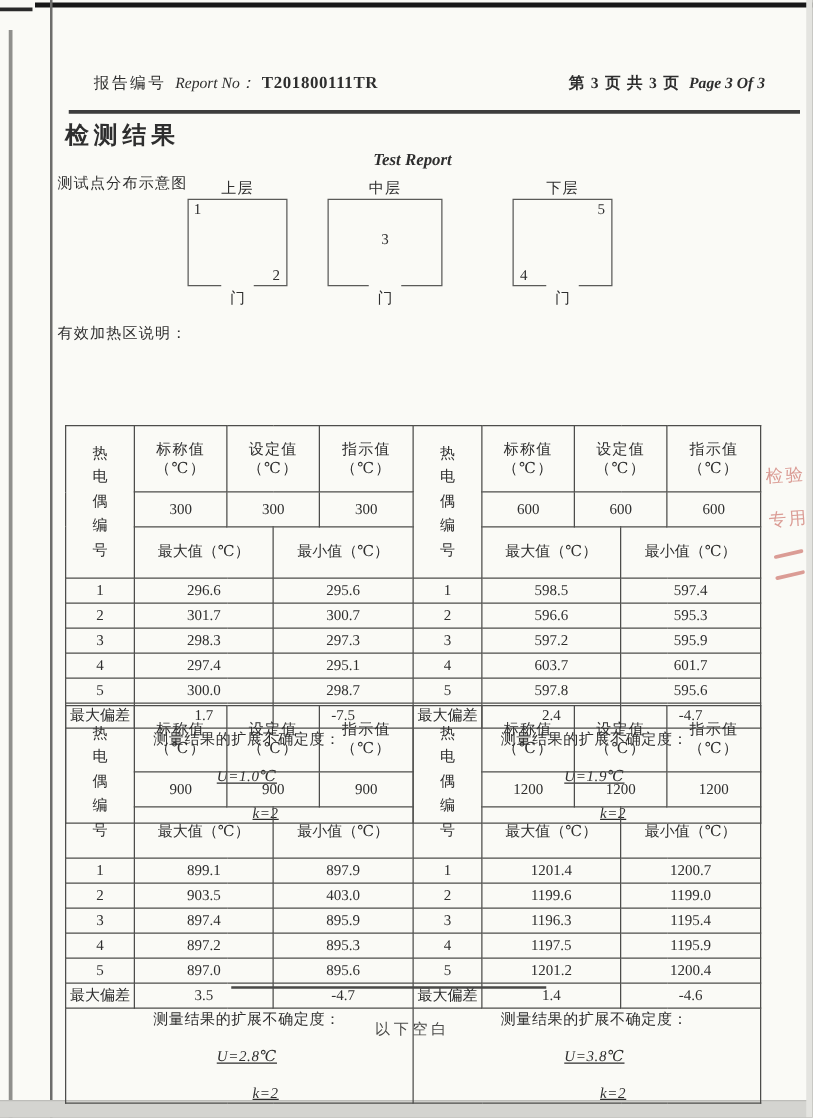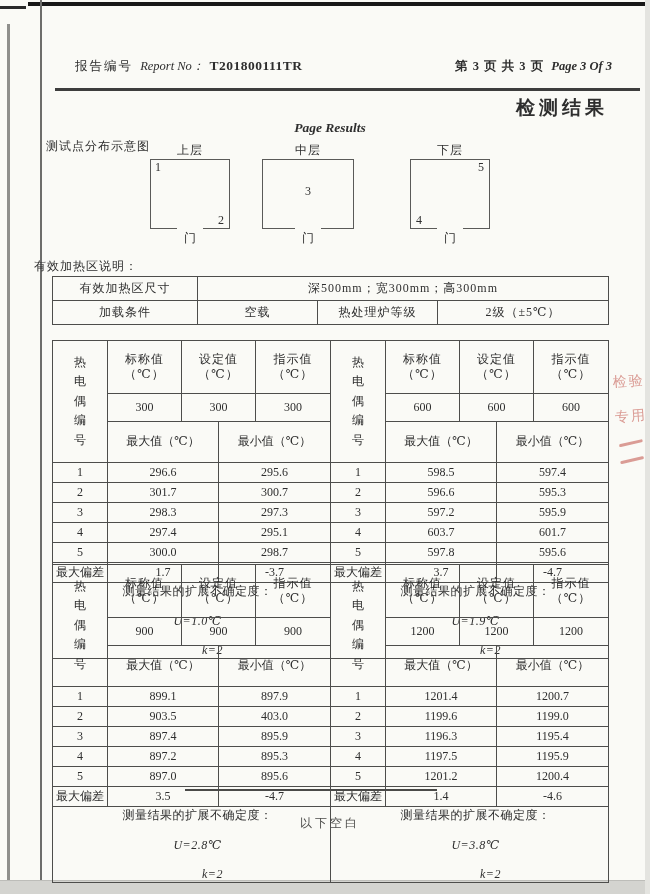--- a/index.html
+++ b/index.html
@@ -22,59 +22,59 @@
   .stamp .s-line{height:22px;line-height:22px;white-space:nowrap;margin-bottom:13px;}
   .stamp .s-dash{width:24px;height:3px;background:#d07d75;border-radius:2px;margin:14px 0 0 2px;transform:rotate(-9deg);}
   
   .hdr{position:absolute;left:75px;top:58px;width:537px;display:flex;justify-content:space-between;align-items:baseline;font-size:12.5px;}
   .hdr .lbl-zh{letter-spacing:2px;}
   .hdr .lbl-en{font-style:italic;margin:0 2px 0 4px;}
   .hdr .rep-no{font-weight:bold;font-size:13.5px;letter-spacing:.5px;margin-top:36px;}
   .hdr .pg-zh{font-weight:bold;letter-spacing:1px;}
   .hdr .pg-en{font-style:italic;font-weight:bold;margin-left:4px;}
   .rule{position:absolute;left:55px;top:88px;width:585px;height:3px;background:#3d3d3d;}
-  .title-zh{position:absolute;left:52px;top:95px;width:556px;text-align:right;
+  .title-zh{position:absolute;left:52px;top:95px;width:556px;text-align:left;
             font-size:19px;font-weight:bold;letter-spacing:4px;}
   .title-en{position:absolute;left:52px;top:120px;width:556px;text-align:center;
             font-size:13.5px;font-weight:bold;font-style:italic;}
   .diag-caption{position:absolute;left:46px;top:138px;font-size:12px;letter-spacing:1px;}
   
   .dgroup{position:absolute;top:142px;text-align:center;font-size:12px;}
   .dg1{left:150px;width:80px;}
   .dg2{left:262px;width:92px;}
   .dg3{left:410px;width:80px;}
   .dlabel{height:16px;line-height:16px;letter-spacing:1px;}
   .dbox{position:relative;height:68px;border:1.5px solid #5a5a58;margin-top:1px;}
   .dgap{position:absolute;left:50%;bottom:-3px;transform:translateX(-50%);width:26px;height:5px;background:#fafaf6;}
   .ddoor{height:16px;line-height:18px;}
   .pt{position:absolute;font-size:12px;}
   .pt-tl{left:4px;top:0px;}
   .pt-tr{right:5px;top:0px;}
   .pt-bl{left:5px;bottom:0px;}
   .pt-br{right:5px;bottom:0px;}
   .pt-c{left:0;right:0;top:24px;text-align:center;}
-  .hz-caption{position:absolute;left:34px;top:258px;font-size:12px;letter-spacing:1px;}
+  .hz-caption{position:absolute;left:46px;top:258px;font-size:12px;letter-spacing:1px;}
   
   table{border-collapse:collapse;table-layout:fixed;}
   td{border:1px solid #4d4d4b;text-align:center;font-size:12px;padding:0;overflow:hidden;}
   .hz-table{position:absolute;left:52px;top:276px;width:556px;}
   .hz-table td{height:23px;letter-spacing:1px;}
   .mtable{position:absolute;left:52px;width:556px;}
   .mt1{top:340px;}
   .mt2{top:564px;}
   .r-h1 td{height:36px;}
   .r-h2 td{height:18px;}
   .r-h3 td{height:28px;}
   .r-d td{height:19px;}
   .r-u td{height:21px;}
   .hdr-cell{white-space:pre-line;line-height:1.3;letter-spacing:1px;}
   .vlabel{width:14px;margin:12px auto;word-break:break-all;line-height:1.62;font-size:12px;}
   .unc{text-align:left;}
   .unc .u-wrap{display:flex;align-items:center;padding-left:12px;gap:14px;letter-spacing:.5px;flex-direction:column;}
-  .unc i{font-size:12px;}
+  .unc i{font-size:12px;text-decoration:underline;}
   .unc .k-val{margin-left:30px;}
   
   .short-line{position:absolute;left:185px;top:789px;width:252px;height:2px;background:#4a4a48;}
   .blank-note{position:absolute;left:52px;top:815px;width:556px;text-align:center;
               font-size:12px;letter-spacing:3px;color:#4c4c4a;}
 </style>
 </head>
 <body>
 
 <div class="page">
@@ -100,21 +100,21 @@
       <span class="rep-no">T201800111TR</span>
     </div>
     <div>
       <span class="pg-zh">第 3 页 共 3 页</span>
       <span class="pg-en">Page 3 Of 3</span>
     </div>
   </div>
   <div class="rule"></div>
 
   <div class="title-zh">检测结果</div>
-  <div class="title-en">Page Results</div>
+  <div class="title-en">Test Report</div>
 
   <div class="diag-caption">测试点分布示意图</div>
 
   <div class="dgroup dg1">
     <div class="dlabel">上层</div>
     <div class="dbox">
       <span class="pt pt-tl">1</span>
       <span class="pt pt-br">2</span>
       <span class="dgap"></span>
     </div>
@@ -134,40 +134,20 @@
     <div class="dlabel">下层</div>
     <div class="dbox">
       <span class="pt pt-tr">5</span>
       <span class="pt pt-bl">4</span>
       <span class="dgap"></span>
     </div>
     <div class="ddoor">门</div>
   </div>
 
   <div class="hz-caption">有效加热区说明：</div>
-  <table class="hz-table">
-    <colgroup>
-        <col style="width:145px">
-        <col style="width:120px">
-        <col style="width:120px">
-        <col style="width:171px">
-      </colgroup>
-    <tbody>
-        <tr>
-      <td>有效加热区尺寸</td>
-      <td colspan="3">深500mm；宽300mm；高300mm</td>
-    </tr>
-    <tr>
-      <td>加载条件</td>
-      <td>空载</td>
-      <td>热处理炉等级</td>
-      <td>2级（±5℃）</td>
-    </tr>
-  </tbody>
-    </table>
 
   <table class="mtable mt1">
     <colgroup>
       <col style="width:55px">
         <col style="width:74px">
         <col style="width:37px">
         <col style="width:37px">
         <col style="width:75px">
       <col style="width:55px">
         <col style="width:74px">
@@ -246,23 +226,23 @@
       <td>5</td>
       <td colspan="2">300.0</td>
       <td colspan="2">298.7</td>
       <td>5</td>
       <td colspan="2">597.8</td>
       <td colspan="2">595.6</td>
     </tr>
     <tr class="r-d">
       <td>最大偏差</td>
       <td colspan="2">1.7</td>
-      <td colspan="2">-3.7</td>
+      <td colspan="2">-7.5</td>
       <td>最大偏差</td>
-      <td colspan="2">3.7</td>
+      <td colspan="2">2.4</td>
       <td colspan="2">-4.7</td>
     </tr>
     <tr class="r-u">
       <td class="unc" colspan="5">
         <div class="u-wrap">
           <span>测量结果的扩展不确定度：</span>
           <i>U=1.0℃</i>
           <i class="k-val">k=2</i>
         </div>
       </td>

